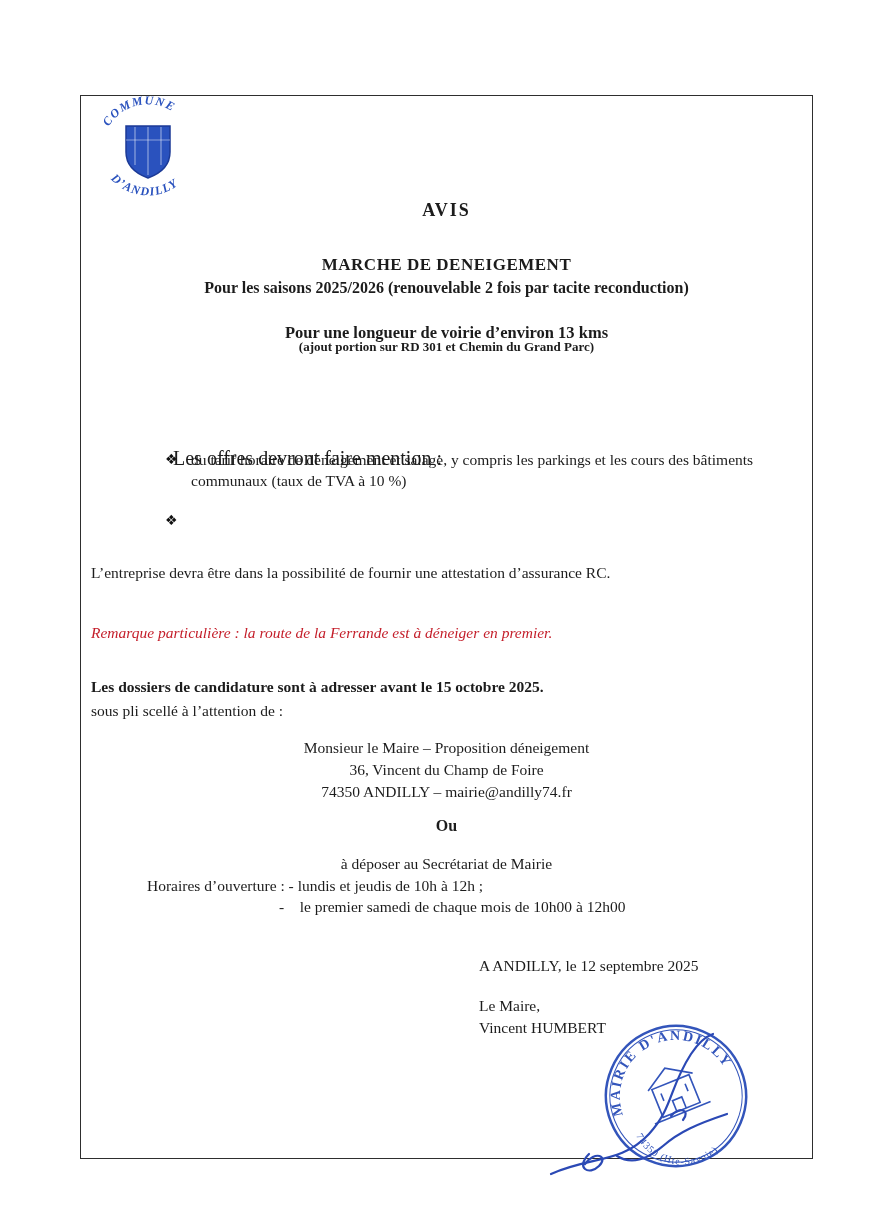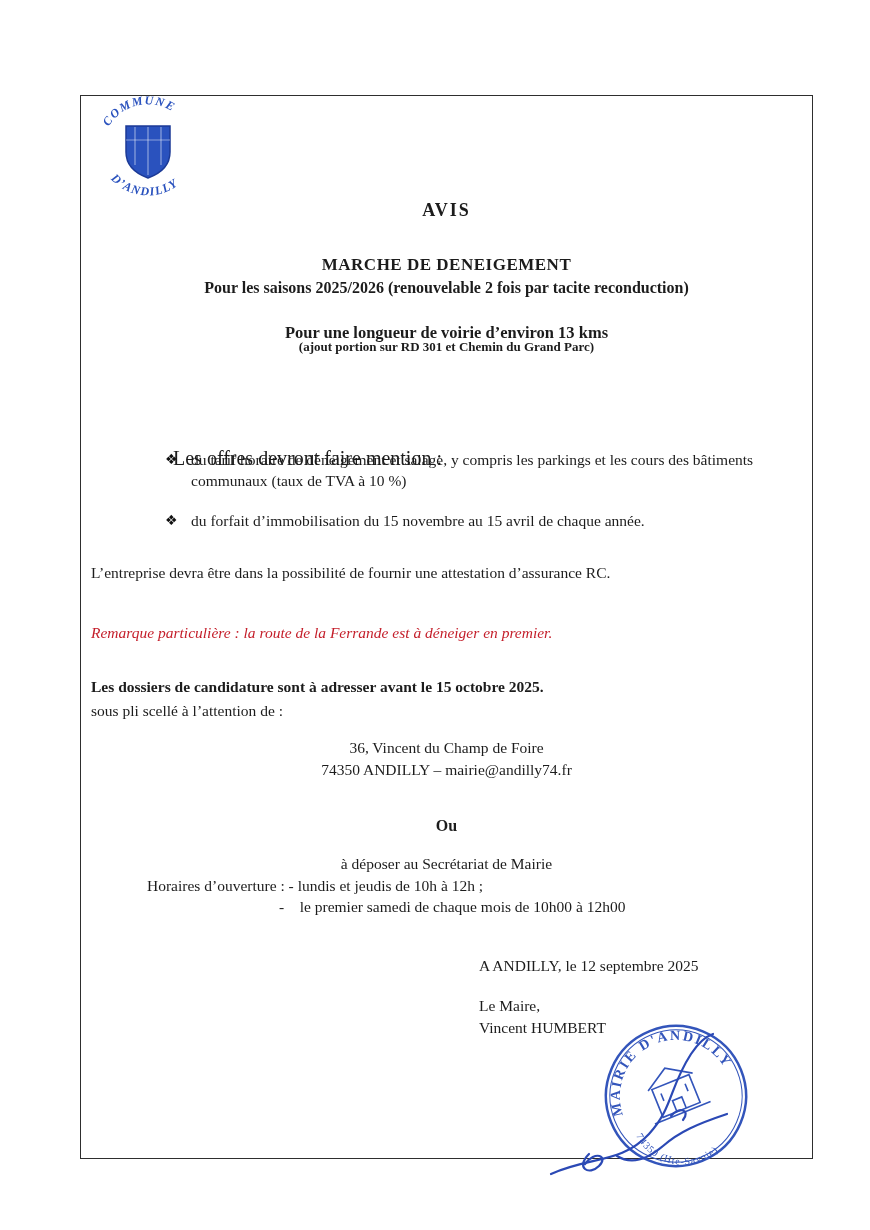--- a/index.html
+++ b/index.html
@@ -78,29 +78,29 @@
   <div class="abs center sub4">(ajout portion sur RD 301 et Chemin du Grand Parc)</div>
 
   <div class="abs offers-intro">Les offres devront faire mention :</div>
 
   <div class="abs bullet bullet1">
     <span class="glyph">❖</span>
     <span>du tarif horaire de déneigement et salage, y compris les parkings et les cours des bâtiments communaux (taux de TVA à 10 %)</span>
   </div>
   <div class="abs bullet bullet2">
     <span class="glyph">❖</span>
-    <span>du forfait d’immobilisation du 15 novembre au 15 avril de chaque année.</span>
   </div>
 
   <div class="abs remark">Remarque particulière : la route de la Ferrande est à déneiger en premier.</div>
   <div class="abs insurance">L’entreprise devra être dans la possibilité de fournir une attestation d’assurance RC.</div>
   <div class="abs deadline">Les dossiers de candidature sont à adresser avant le 15 octobre 2025.</div>
   <div class="abs deadline-sub">sous pli scellé à l’attention de :</div>
 
   <div class="abs center address">
+    <div>Monsieur le Maire – Proposition déneigement</div>
     <div>36, Vincent du Champ de Foire</div>
     <div>74350 ANDILLY – mairie@andilly74.fr</div>
   </div>
 
   <div class="abs center or-line">Ou</div>
   <div class="abs center deposit">à déposer au Secrétariat de Mairie</div>
   <div class="abs hours1">Horaires d’ouverture : - lundis et jeudis de 10h à 12h ;</div>
   <div class="abs hours2">-    le premier samedi de chaque mois de 10h00 à 12h00</div>
 
   <div class="abs dateline">A ANDILLY, le 12 septembre 2025</div>

